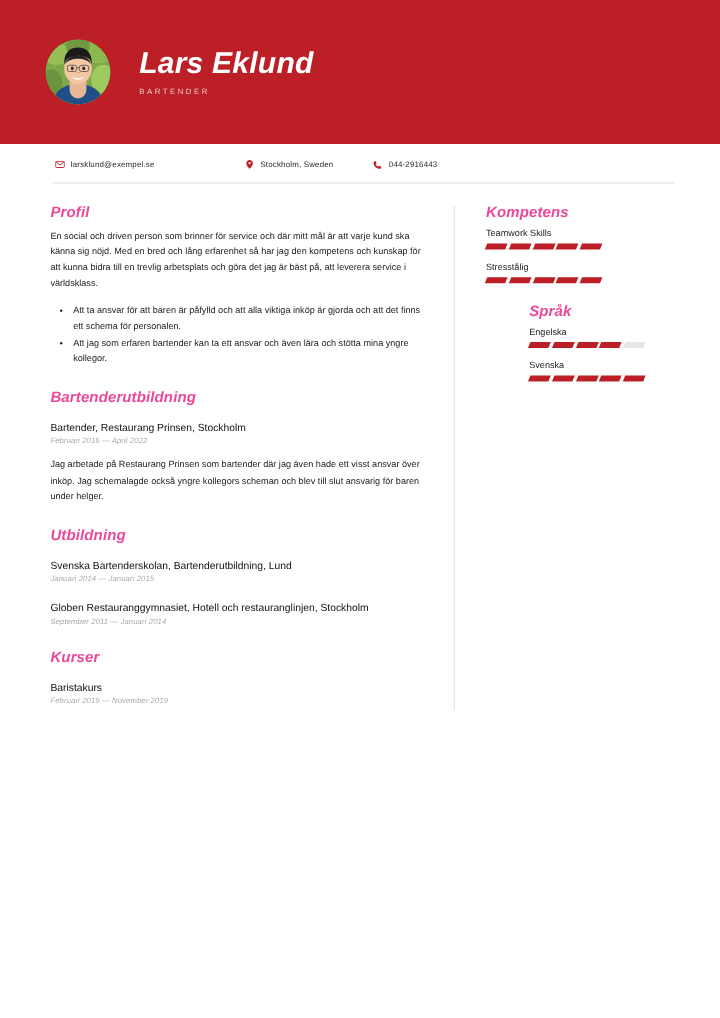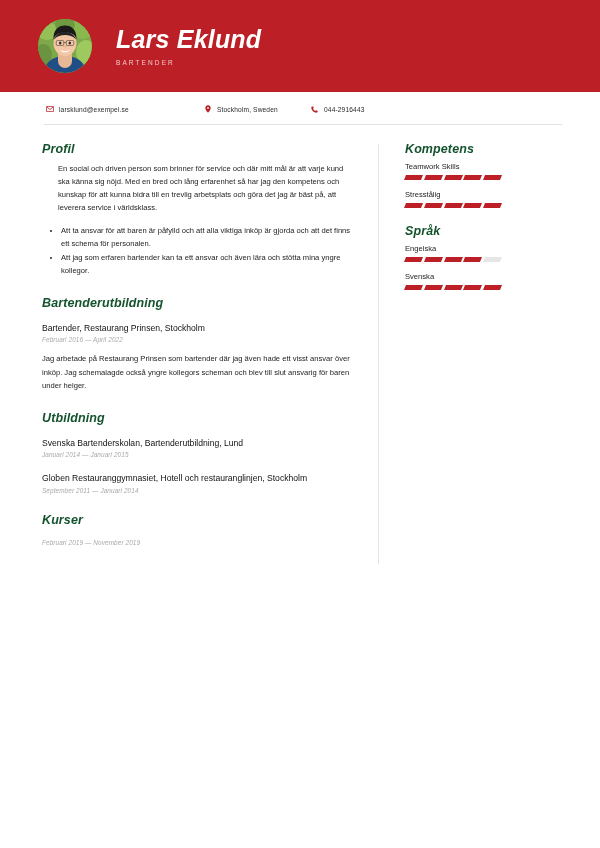--- a/index.html
+++ b/index.html
@@ -17,21 +17,21 @@
   .page {
     position: relative;
     width: 600px;
     height: 848px;
     background: #ffffff;
   }
 
   
   .header {
     background: #BC2026;
-    height: 92px;
+    height: 120px;
     display: flex;
     align-items: center;
     padding: 0 16px 0 38px;
     box-sizing: border-box;
   }
   .avatar {
     width: 54px;
     height: 54px;
     border-radius: 50%;
     overflow: hidden;
@@ -117,29 +117,29 @@
     width: 221px;
     box-sizing: border-box;
     padding: 0 38px 0 26px;
   }
 
   h2.section {
     font-size: 12.5px;
     font-style: italic;
     font-weight: bold;
     margin: 0 0 6px 0;
-    color: #14532d;
+    color: #ec4899;
     letter-spacing: 0.1px;
   }
   .section-gap { margin-top: 19px; }
 
   p.para {
     font-size: 7.6px;
     line-height: 1.73;
-    margin: 0 0 0 16px;
+    margin: 0 0 0 0;
     color: #232323;
     text-align: left;
   }
 
   ul.bullets {
     margin: 9px 0 0 0;
     padding-left: 19px;
   }
   ul.bullets li {
     font-size: 7.6px;
@@ -182,21 +182,21 @@
     height: 5px;
     width: 96px;
   }
   .seg {
     flex: 1 1 0;
     height: 5px;
     background: #BC2026;
     transform: skewX(-22deg);
   }
   .seg.off { background: #e6e6e6; }
-  .side-section + .side-section { margin-top: 16px; }
+  .side-section + .side-section { margin-top: 16px; margin-left: 36px; }
 </style>
 </head>
 <body>
 
 <div class="page">
 
   <div class="header">
     <div class="avatar">
       <svg viewBox="0 0 54 54" xmlns="http://www.w3.org/2000/svg">
         <defs>
@@ -294,20 +294,21 @@
         </div>
         <div class="entry">
           <div class="entry-title">Globen Restauranggymnasiet, Hotell och restauranglinjen, Stockholm</div>
           <div class="entry-date">September 2011 — Januari 2014</div>
         </div>
       </section>
 
       <section class="section-gap">
         <h2 class="section">Kurser</h2>
         <div class="entry">
+          <div class="entry-title">Baristakurs</div>
           <div class="entry-date">Februari 2019 — November 2019</div>
         </div>
       </section>
 
     </div>
 
     <div class="vrule"></div>
 
     <div class="side-col">
 

